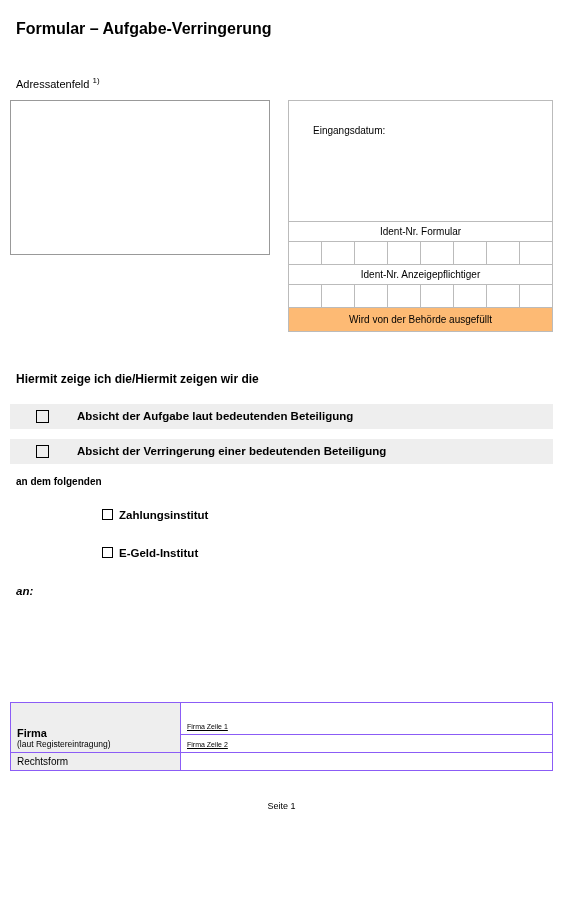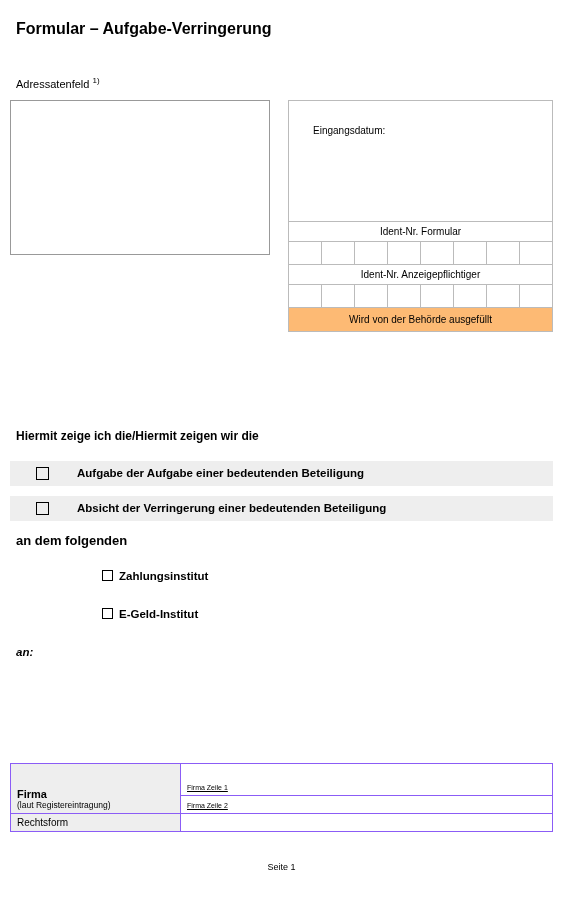--- a/index.html
+++ b/index.html
@@ -57,21 +57,21 @@
   }
   .auth-note {
     border: 1px solid #bbb;
     border-top: none;
     background: #fdba74;
     text-align: center;
     font-size: 10px;
     padding: 6px 0;
   }
   .decl {
-    margin-top: 97px;
+    margin-top: 40px;
     font-weight: bold;
     font-size: 12px;
     padding-left: 6px;
     margin-bottom: 18px;
   }
   .opt-row {
     background: #eee;
     display: flex;
     align-items: center;
     padding: 6px 8px;
@@ -80,21 +80,21 @@
   .chk {
     width: 13px; height: 13px;
     border: 1.5px solid #000;
     margin-left: 18px;
     margin-right: 28px;
     flex-shrink: 0;
   }
   .opt-row .txt { font-weight: bold; font-size: 11.5px; }
   .sub {
     font-weight: bold;
-    font-size: 13px;
+    font-size: 10px;
     margin-top: 12px;
     padding-left: 6px;
     margin-bottom: 22px;
   }
   .chk-inline {
     display: flex;
     align-items: center;
     margin-left: 92px;
     margin-bottom: 26px;
     font-weight: bold;
@@ -180,21 +180,21 @@
         <div class="cell"></div>
       </div>
       <div class="auth-note">Wird von der Behörde ausgefüllt</div>
     </div>
   </div>
 
   <div class="decl">Hiermit zeige ich die/Hiermit zeigen wir die</div>
 
   <div class="opt-row">
     <div class="chk"></div>
-    <div class="txt">Aufgabe der Aufgabe einer bedeutenden Beteiligung</div>
+    <div class="txt">Absicht der Aufgabe laut bedeutenden Beteiligung</div>
   </div>
 
   <div class="opt-row">
     <div class="chk"></div>
     <div class="txt">Absicht der Verringerung einer bedeutenden Beteiligung</div>
   </div>
 
   <div class="sub">an dem folgenden</div>
 
   <div class="chk-inline">

